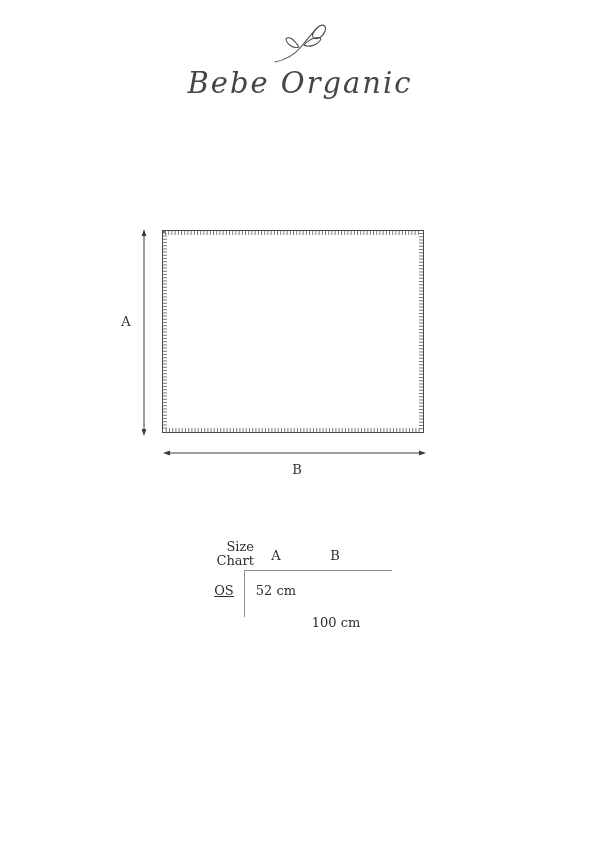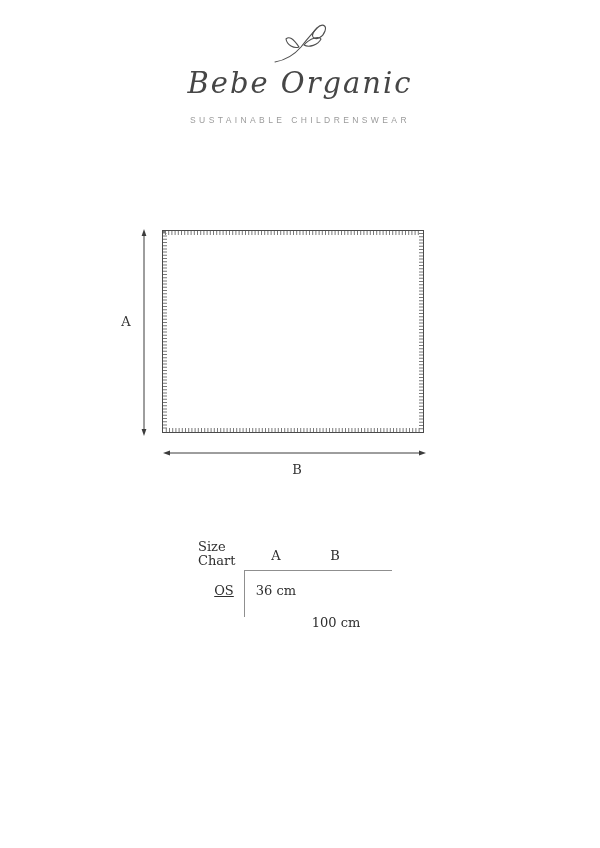--- a/index.html
+++ b/index.html
@@ -39,21 +39,21 @@
 
   
   .diagram-svg {
     position: absolute; left: 100px; top: 210px;
     width: 350px; height: 280px;
   }
 
   
   .sc-title {
     position: absolute; left: 198px; top: 540px; width: 56px;
-    text-align: left;
+    text-align: right;
     font-size: 13px; line-height: 14px;
     color: #2e2e2e;
   }
   .sc-colA, .sc-colB, .sc-size, .sc-valA, .sc-valB {
     position: absolute;
     transform: translateX(-50%);
     font-size: 13px;
     color: #2e2e2e;
     white-space: nowrap;
   }
@@ -83,21 +83,20 @@
 
   <svg class="branch-svg" viewBox="0 0 76 46">
     <g fill="none" stroke="#4f4f4f" stroke-width="1.1" stroke-linecap="round" stroke-linejoin="round">
       <path d="M 13 39 C 24 37, 33 31, 39 24 C 45 16, 49 12, 55 5"></path>
       <path d="M 55 5 C 60 0, 65 2, 63 8 C 61 14, 54 18, 51 14 C 49 11, 52 8, 55 5 Z"></path>
       <path d="M 42 22 C 48 15, 57 13, 59 16 C 56 22, 47 25, 42 22 Z"></path>
       <path d="M 37 24 C 31 15, 27 13, 24 16 C 25 22, 32 26, 37 24 Z"></path>
     </g>
   </svg>
   <div class="brand-name">Bebe Organic</div>
-  <div class="brand-tagline">SUSTAINABLE CHILDRENSWEAR</div>
 
   <svg class="diagram-svg" viewBox="0 0 350 280">
 
     <g>
       <rect x="62.5" y="20.5" width="261" height="202" fill="none" stroke="#4a4a4a" stroke-width="1"></rect>
       <rect x="65" y="23" width="256" height="197" fill="none" stroke="#7a7a7a" stroke-width="4" stroke-dasharray="1 2.2"></rect>
     </g>
 
     <g stroke="#3c3c3c" fill="#3c3c3c">
       <line x1="44" y1="22" x2="44" y2="223" stroke-width="1"></line>
@@ -115,18 +114,18 @@
   </svg>
 
   <div>
     <div class="sc-title">Size Chart</div>
     <div class="sc-colA">A</div>
     <div class="sc-colB">B</div>
     <div class="sc-hline"></div>
     <div class="sc-vline"></div>
     <div>
       <div class="sc-size">OS</div>
-      <div class="sc-valA">36 cm</div>
+      <div class="sc-valA">52 cm</div>
       <div class="sc-valB">100 cm</div>
     </div>
   </div>
 
 </div>
 
 </body></html>

